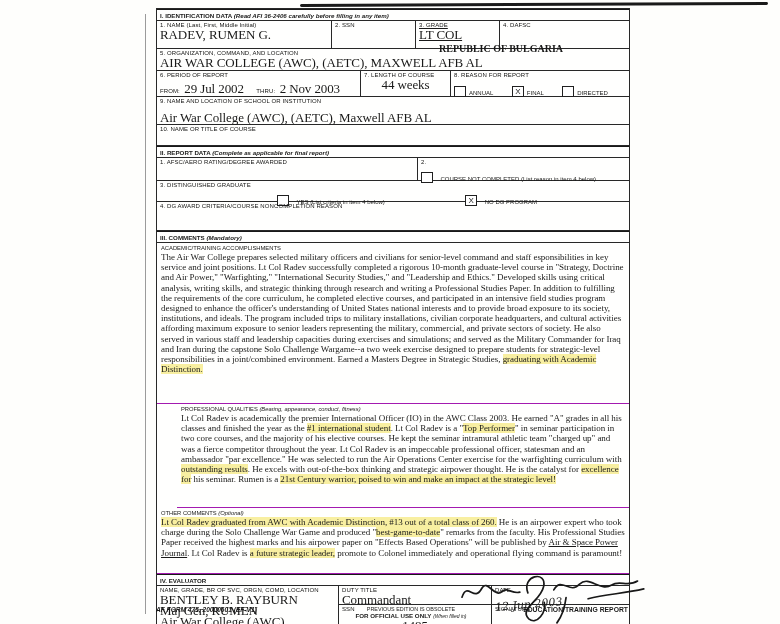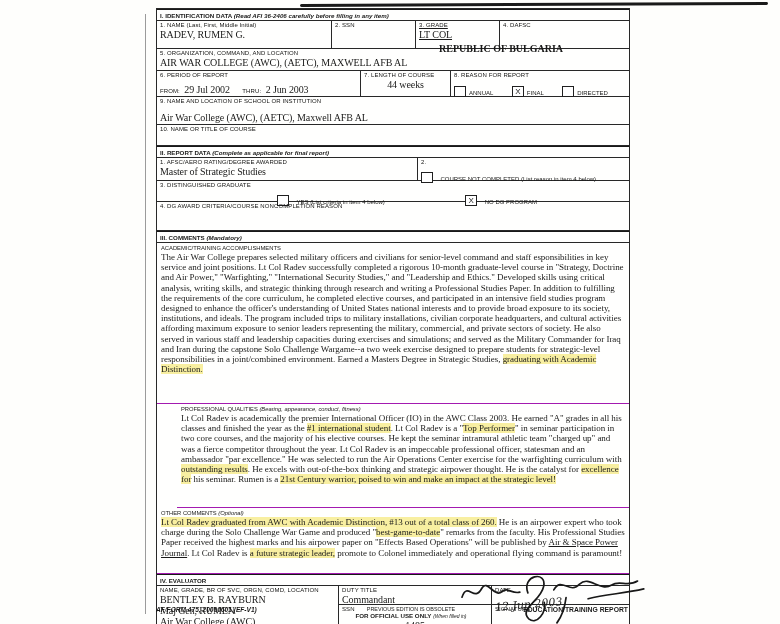--- a/index.html
+++ b/index.html
@@ -4,21 +4,21 @@
 <style>
   html,body{margin:0;padding:0;}
   body{width:780px;height:624px;background:#fbfbf9;overflow:hidden;
        font-family:"Liberation Sans",sans-serif;color:#1b1b1b;}
   #page{position:relative;width:780px;height:624px;background:#fcfcfa;}
   #page-edge{position:absolute;left:145px;top:14px;width:1px;height:600px;background:#9a9a9a;}
   #scan-topline{position:absolute;left:300px;top:3px;width:468px;height:3px;background:#1c1c1c;
       transform:rotate(-.25deg);border-radius:2px;}
   #form{position:absolute;left:156px;top:8px;width:472px;border:1.5px solid #2a2a2a;background:#fefefc;}
   .lbl{font-size:6px;letter-spacing:.1px;color:#151515;line-height:7px;}
-  .typed{font-family:"Liberation Serif",serif;font-size:10px;line-height:11px;letter-spacing:-.1px;}
+  .typed{font-family:"Liberation Serif",serif;font-size:13px;line-height:11px;letter-spacing:-.1px;}
   .sec-title{border-top:1.6px solid #1a1a1a;border-bottom:1px solid #2a2a2a;padding:2px 3px 1px 3px;
       font-size:6.2px;font-weight:bold;}
   .row{display:flex;border-bottom:1px solid #2a2a2a;}
   .cell{padding:1px 3px 2px 3px;box-sizing:border-box;}
   .cell+.cell{border-left:1px solid #2a2a2a;}
   .cbx{display:inline-block;width:10px;height:9px;border:1px solid #222;background:#fff;
       font-size:8px;line-height:9px;text-align:center;vertical-align:-2px;overflow:hidden;}
   .cb-label{font-size:6px;margin-left:3px;margin-right:4px;}
   .para{font-family:"Liberation Serif",serif;font-size:9px;line-height:10.2px;letter-spacing:-.05px;
       margin-top:1px;text-align:left;}
@@ -86,21 +86,21 @@
       </div>
     </div>
 
     <div class="row" style="height:25px;">
       <div class="cell periodcol">
         <div class="lbl">6. PERIOD OF REPORT</div>
         <div style="white-space:nowrap;">
           <span class="lbl">FROM:</span>
           <span class="typed">29 Jul 2002</span>
           <span class="lbl" style="margin-left:8px;">THRU:</span>
-          <span class="typed">2 Jun 2003</span>
+          <span class="typed">2 Nov 2003</span>
         </div>
       </div>
       <div class="cell lencol">
         <div class="lbl" style="text-align:left;">7. LENGTH OF COURSE</div>
         <div class="typed">44 weeks</div>
       </div>
       <div class="cell reasoncol">
         <div class="lbl">8. REASON FOR REPORT</div>
         <div style="margin-top:2px;white-space:nowrap;">
           <span class="cbx"><span></span></span><span class="cb-label">ANNUAL</span>
@@ -124,21 +124,20 @@
     </div>
 
     <div class="sec-title">
       <span>II. REPORT DATA</span>
       <i>(Complete as applicable for final report)</i>
     </div>
 
     <div class="row" style="height:22px;">
       <div class="cell degcol">
         <div class="lbl">1. AFSC/AERO RATING/DEGREE AWARDED</div>
-        <div class="typed">Master of Strategic Studies</div>
       </div>
       <div class="cell nccol">
         <div class="lbl">2.</div>
         <div style="white-space:nowrap;margin-top:1px;">
           <span class="cbx"><span></span></span>
           <span class="cb-label">COURSE NOT COMPLETED (List reason in item 4 below)</span>
         </div>
       </div>
     </div>
 

